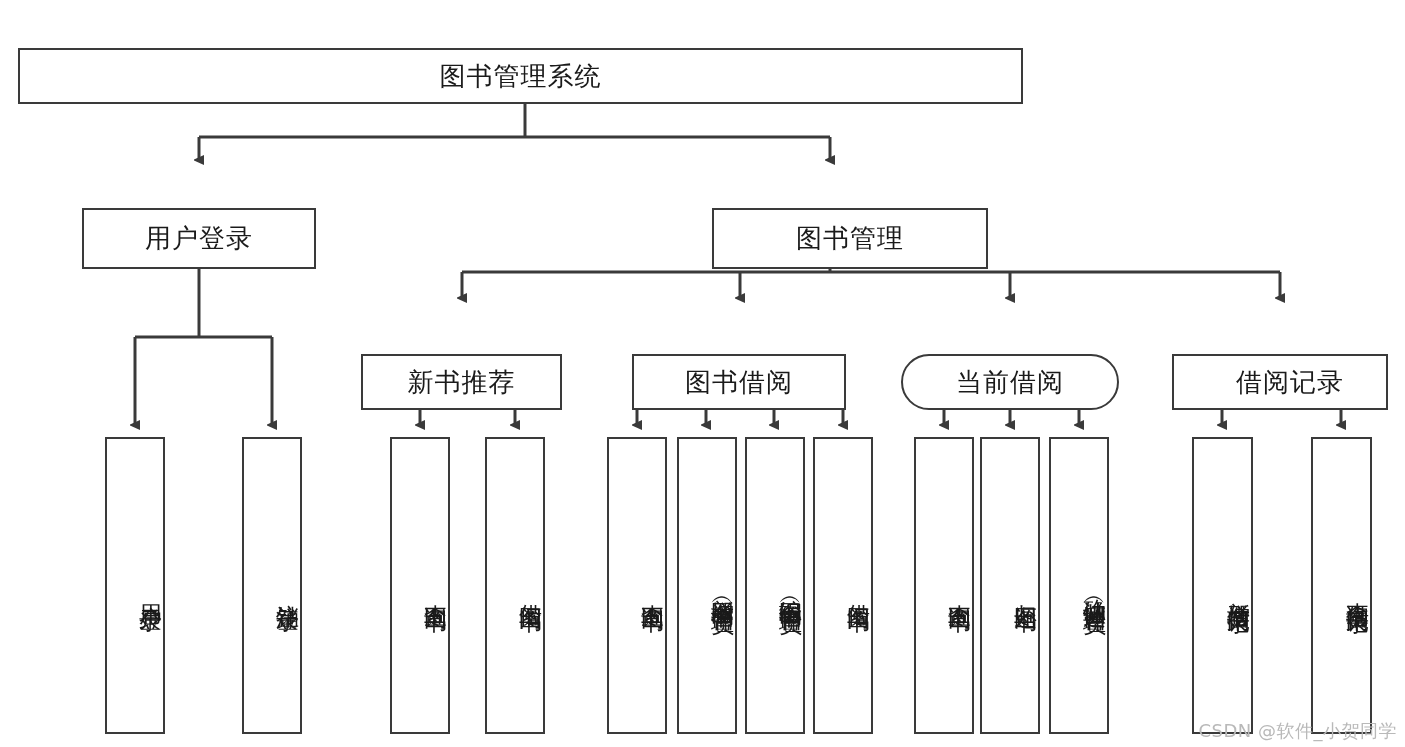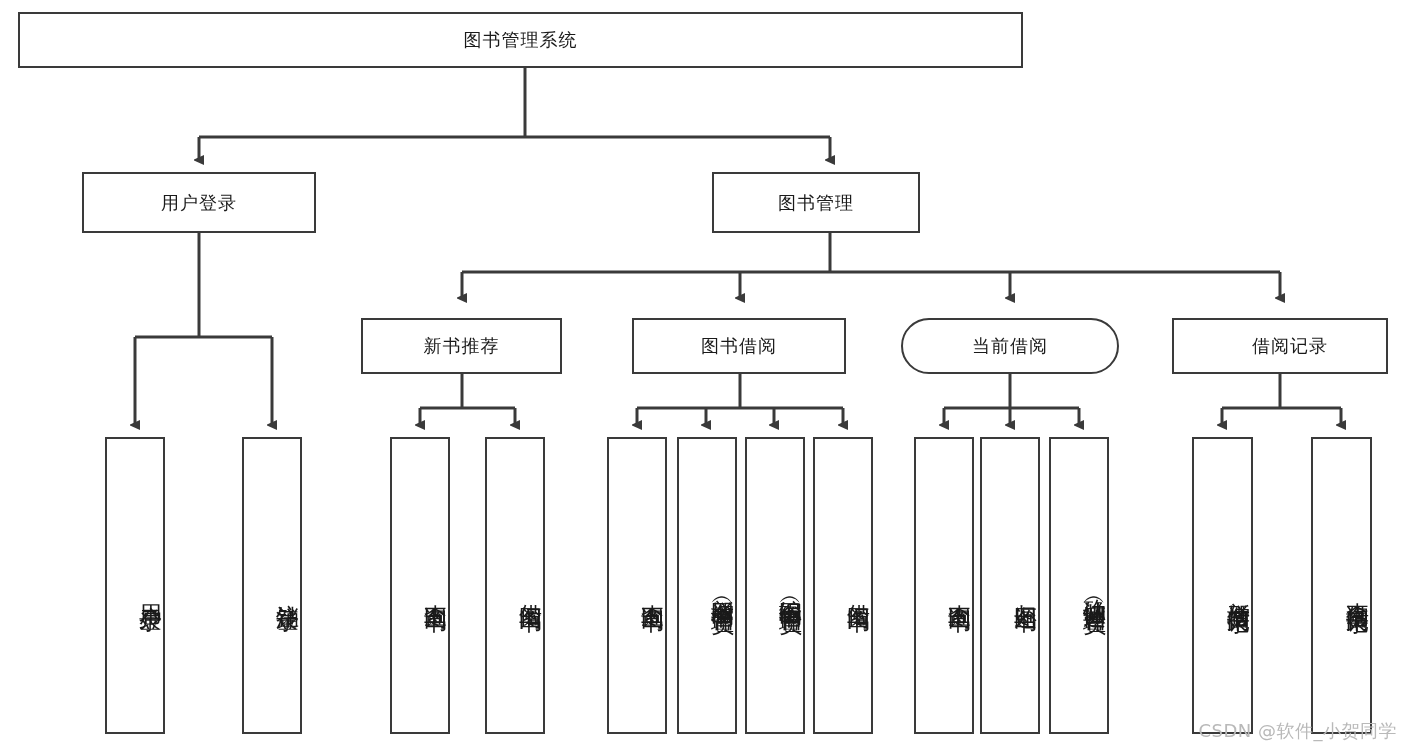--- a/index.html
+++ b/index.html
@@ -31,22 +31,23 @@
     position: absolute;
     box-sizing: border-box;
     background: #ffffff;
     border: 2px solid #3a3a3a;
     display: flex;
     align-items: center;
     justify-content: center;
     color: #1a1a1a;
   }
   .node.horiz {
-    font-size: 18px;
+    font-size: 26px;
     letter-spacing: 1px;
+    margin-top: 36px;
   }
   .node.vert {
     writing-mode: vertical-rl;
     text-orientation: upright;
     font-size: 23px;
     letter-spacing: 2px;
     padding-top: 8px;
     align-items: flex-start;
     justify-content: center;
     line-height: 1.05;
@@ -121,21 +122,21 @@
     </g>
   </svg>
 
   <div class="node horiz" style="left:18px; top:12px; width:1005px; height:56px;">
     <span>图书管理系统</span>
   </div>
 
   <div class="node horiz" style="left:82px; top:172px; width:234px; height:61px;">
     <span>用户登录</span>
   </div>
-  <div class="node horiz" style="left:712px; top:172px; width:208px; height:61px;">
+  <div class="node horiz" style="left:712px; top:172px; width:276px; height:61px;">
     <span>图书管理</span>
   </div>
 
   <div class="node horiz" style="left:632px; top:318px; width:214px; height:56px;">
     <span>图书借阅</span>
   </div>
   <div class="node horiz" style="left:361px; top:318px; width:201px; height:56px;">
     <span>新书推荐</span>
   </div>
   <div class="node horiz" style="left:901px; top:318px; width:218px; height:56px;border-radius:28px;">

